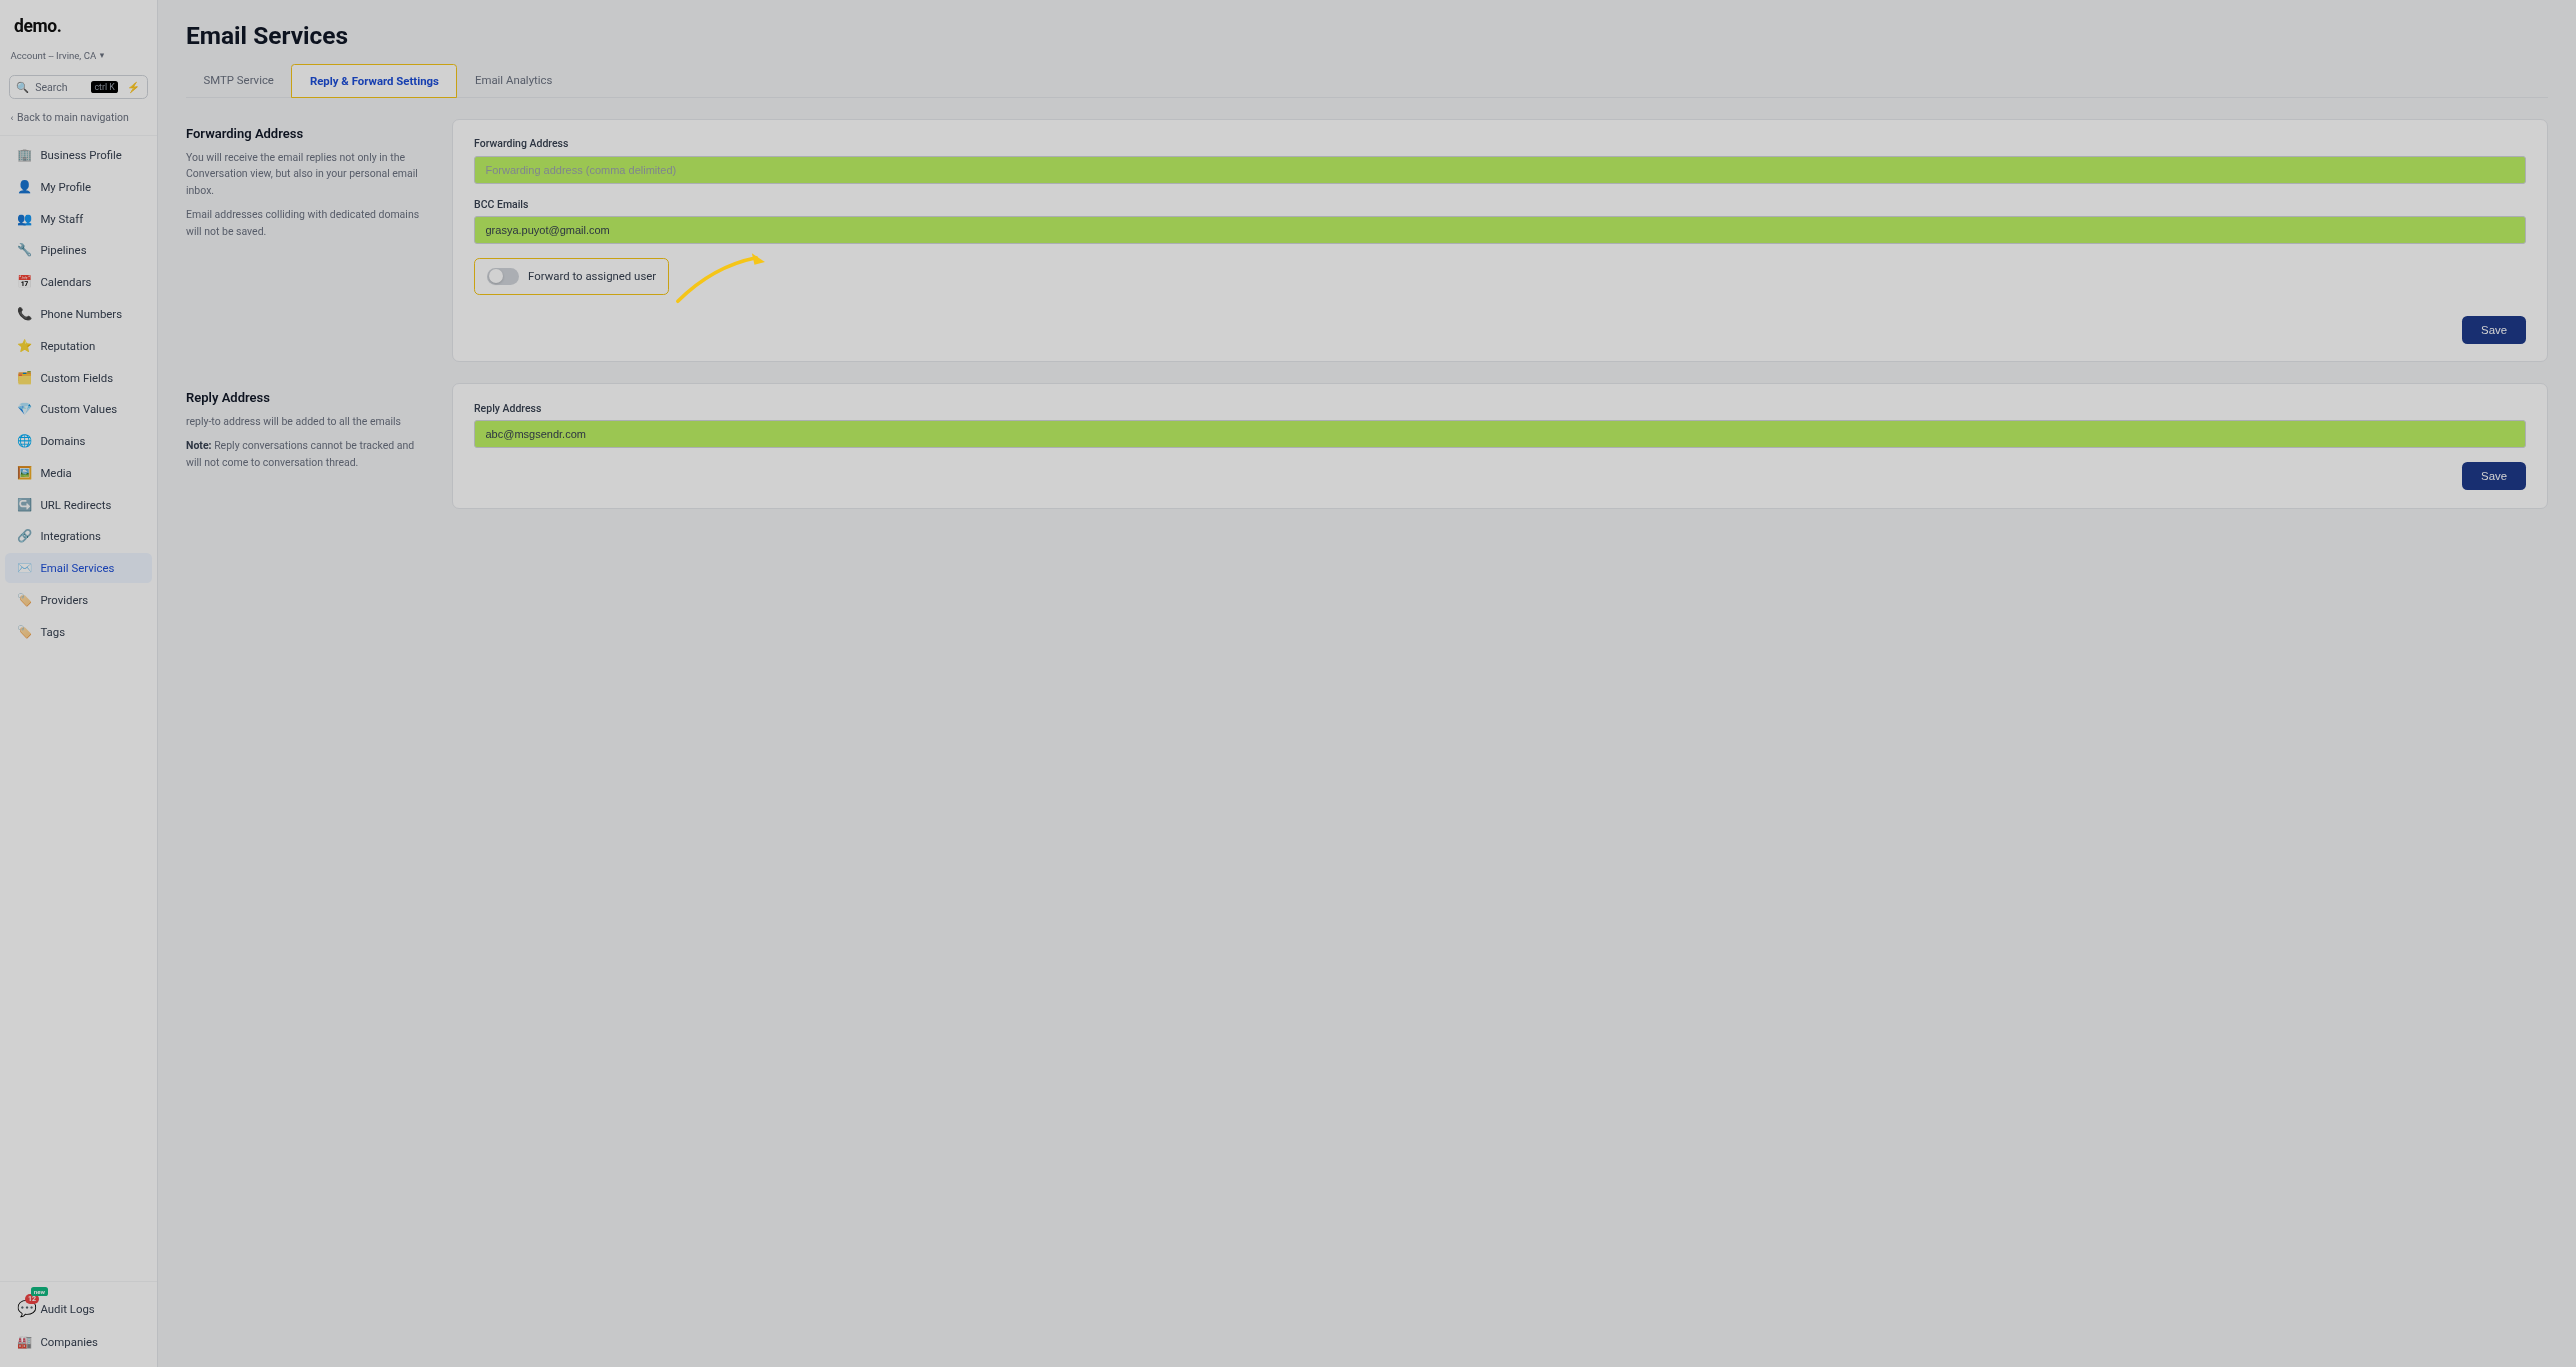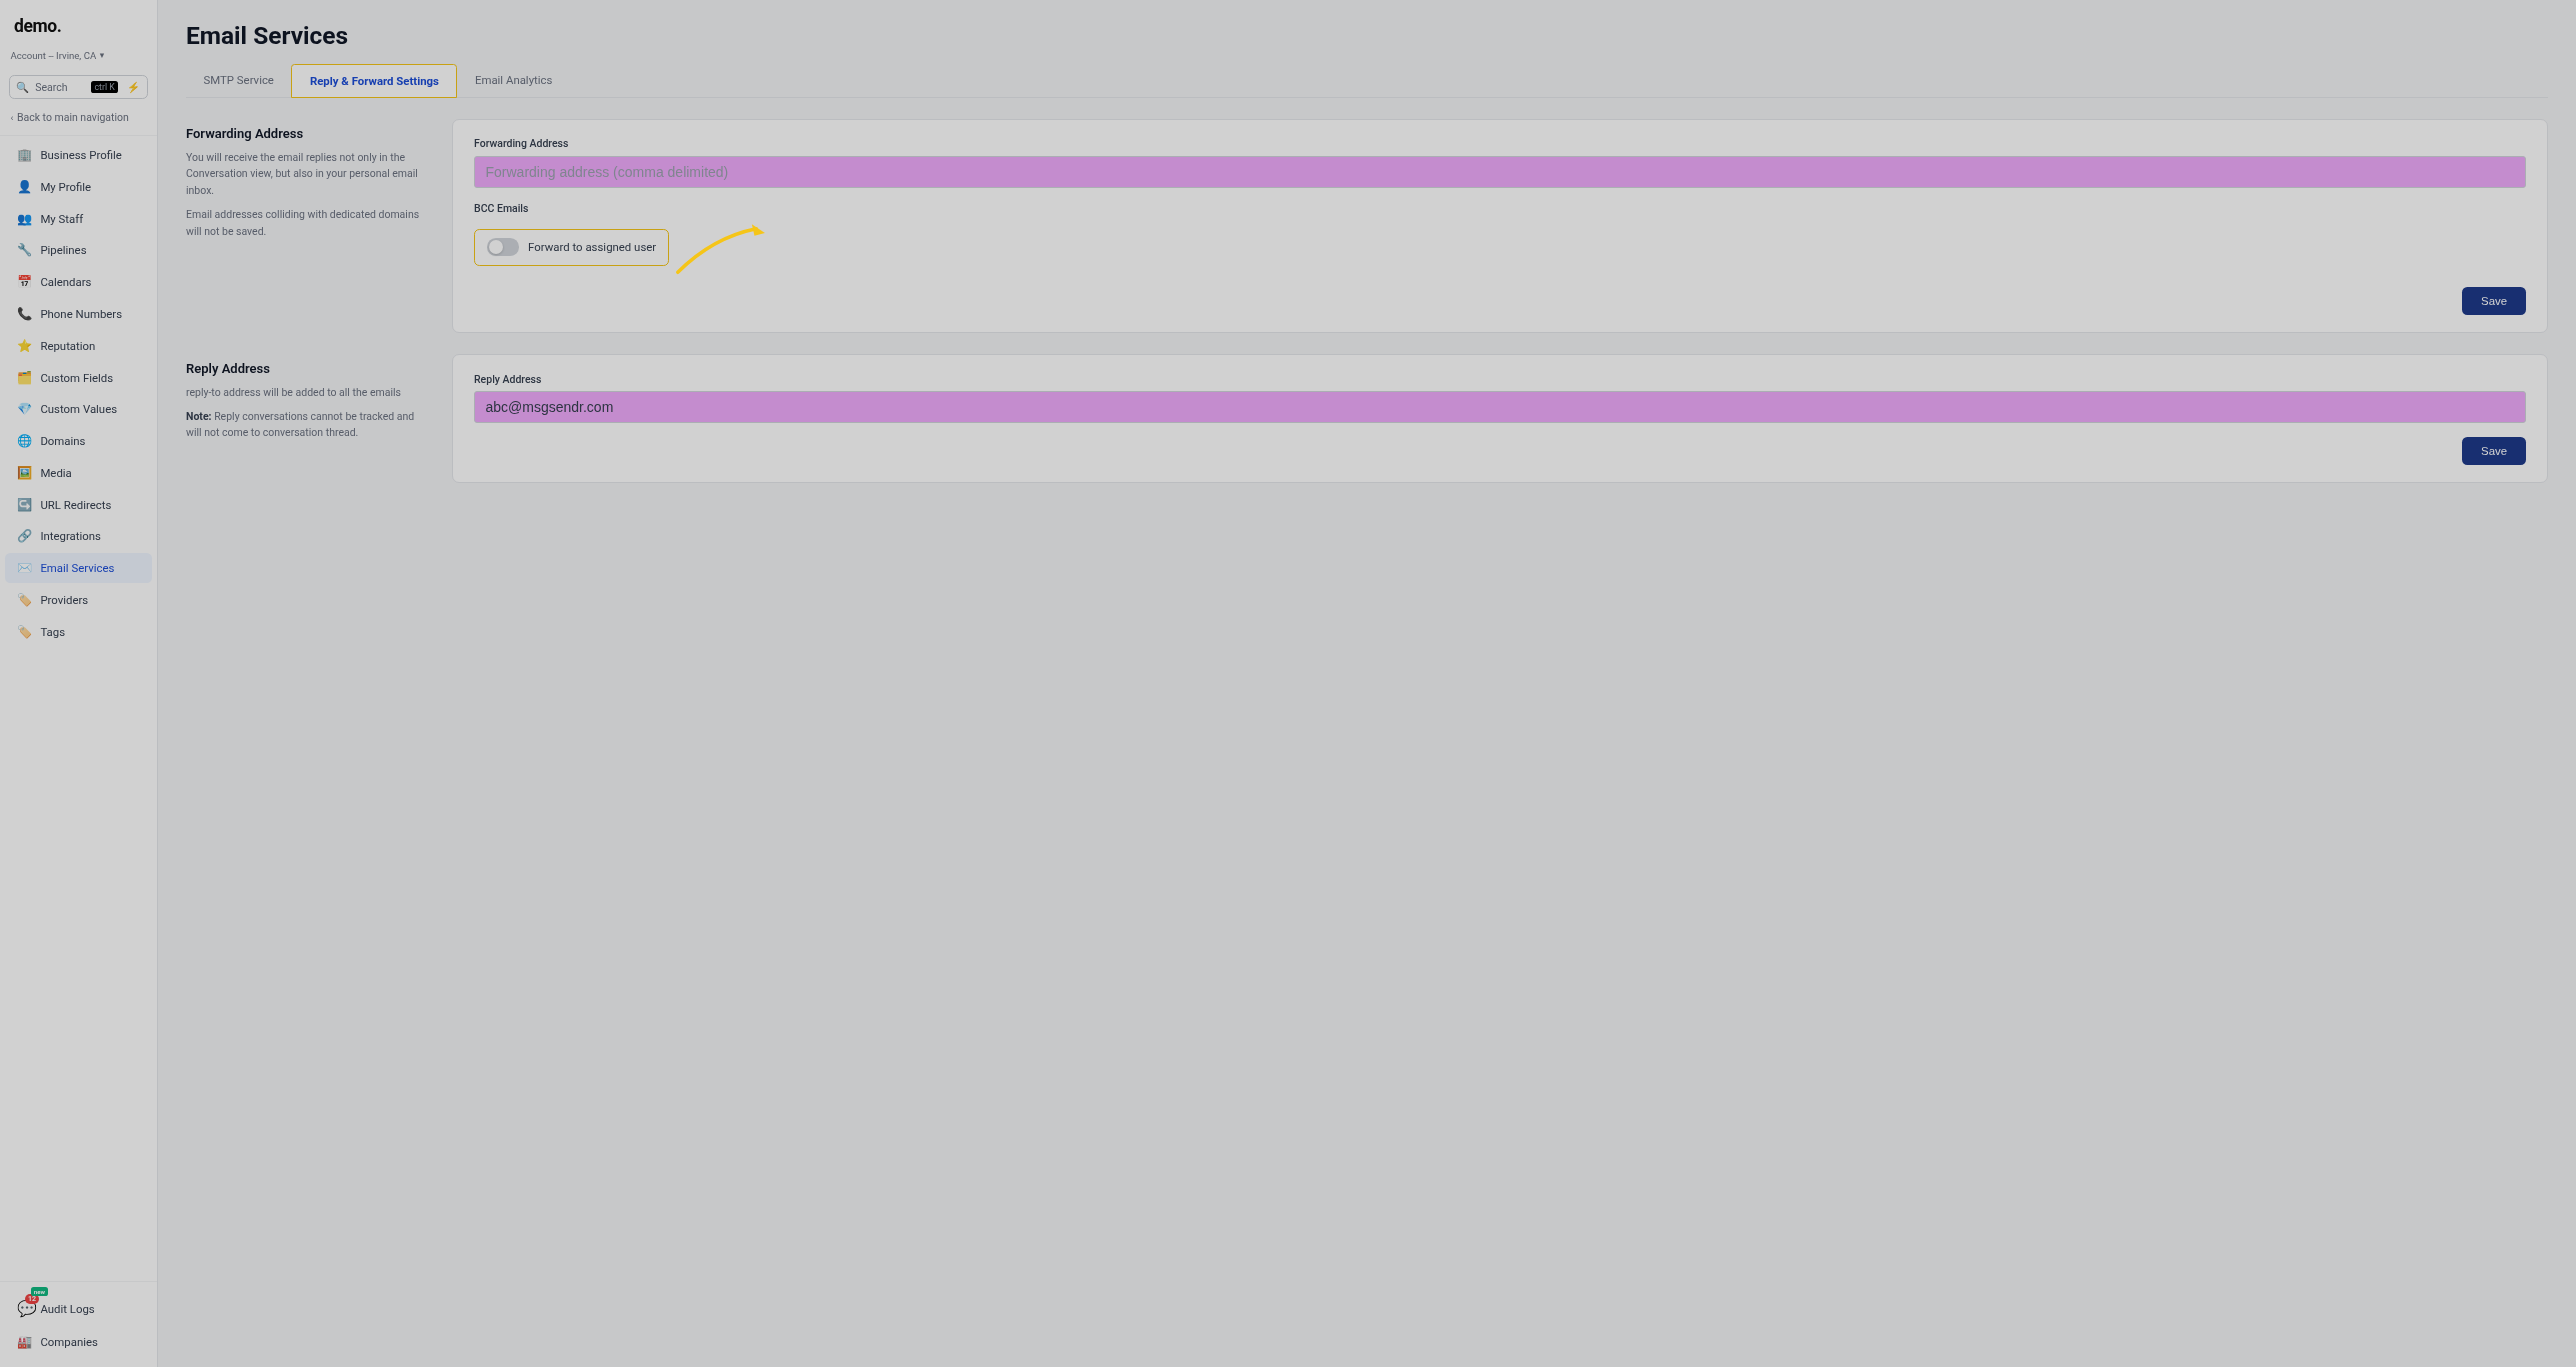--- a/index.html
+++ b/index.html
@@ -211,23 +211,23 @@
       color: #374151;
       margin-bottom: 5.3px;
       display: block;
     }
 
     .form-input {
       width: 100%;
       border: 0.9px solid #d1d5db;
       border-radius: 3px;
       padding: 7px 10.5px;
-      font-size: 14px;
+      font-size: 11px;
       color: #374151;
-      background: #f0abfc;
+      background: #bef264;
       outline: none;
     }
     .form-input::placeholder { color: #9ca3af; }
 
     
     .toggle-row {
       display: flex;
       align-items: center;
       gap: 8.8px;
       padding: 8.8px 12.3px;
@@ -440,20 +440,21 @@
       </div>
 
       <div class="section-card">
         <div class="form-group">
           <label class="form-label">Forwarding Address</label>
           <input class="form-input" type="text" value="" placeholder="Forwarding address (comma delimited)" style="">
         </div>
 
         <div class="form-group">
           <label class="form-label">BCC Emails</label>
+          <input class="form-input" type="text" value="grasya.puyot@gmail.com" style="">
         </div>
 
         <div style="position:relative; display:inline-block;">
           <div class="toggle-row">
             <label class="toggle">
 
               <div class="toggle-track">
                 <div class="toggle-thumb"></div>
               </div>
             </label>

